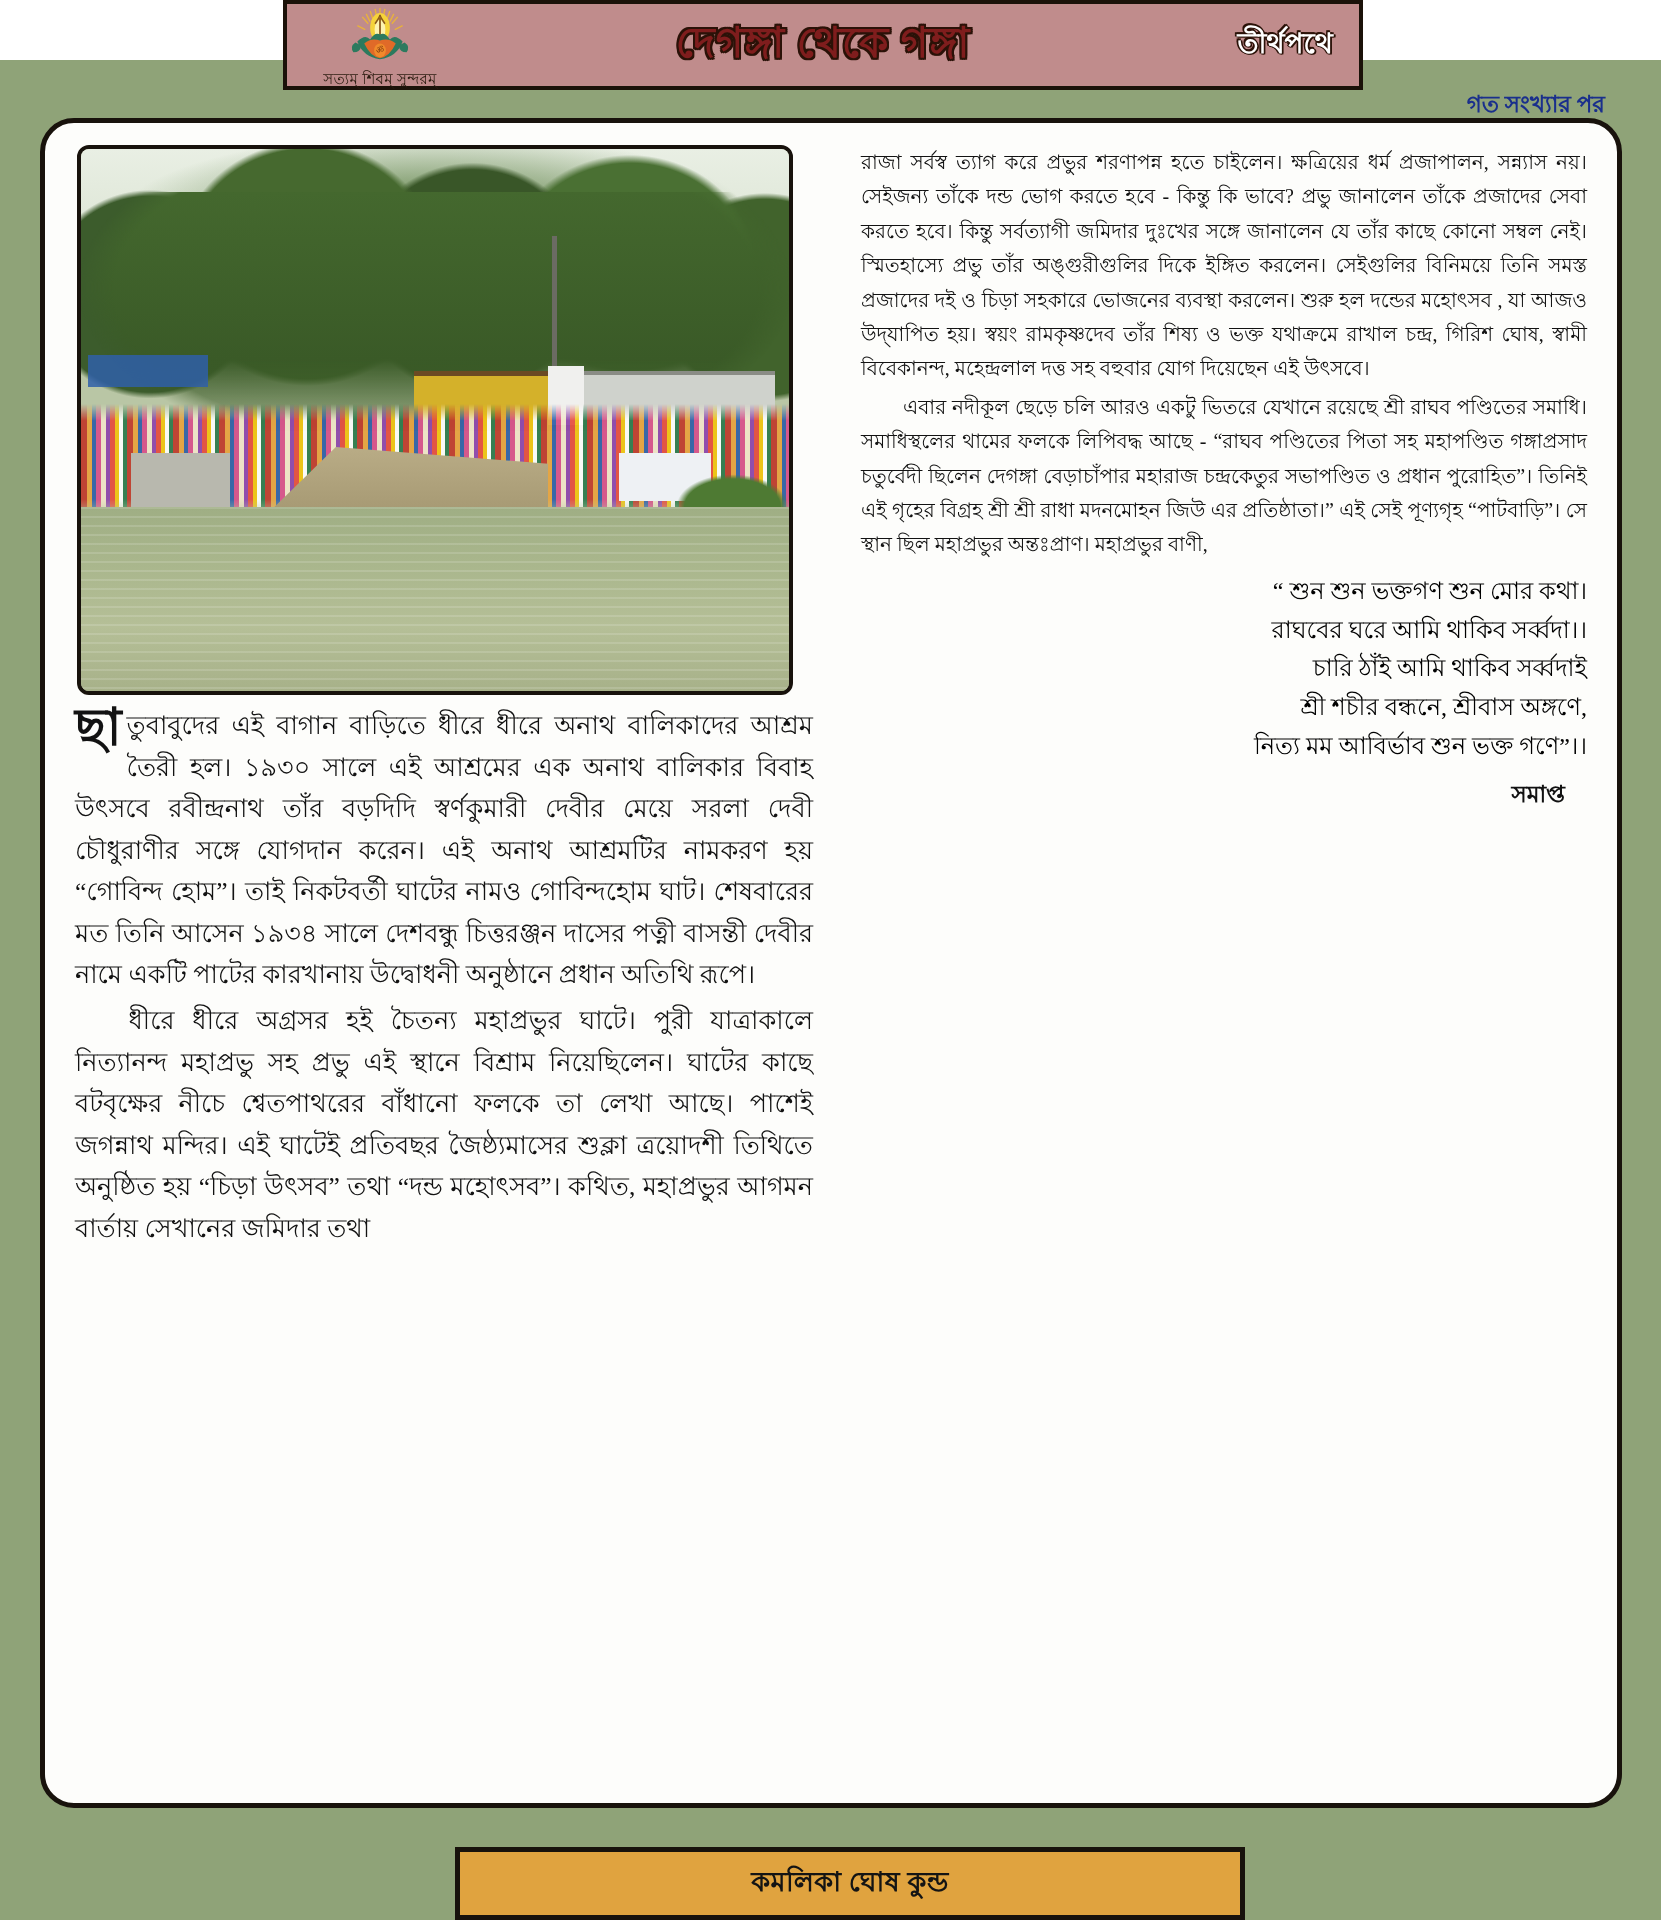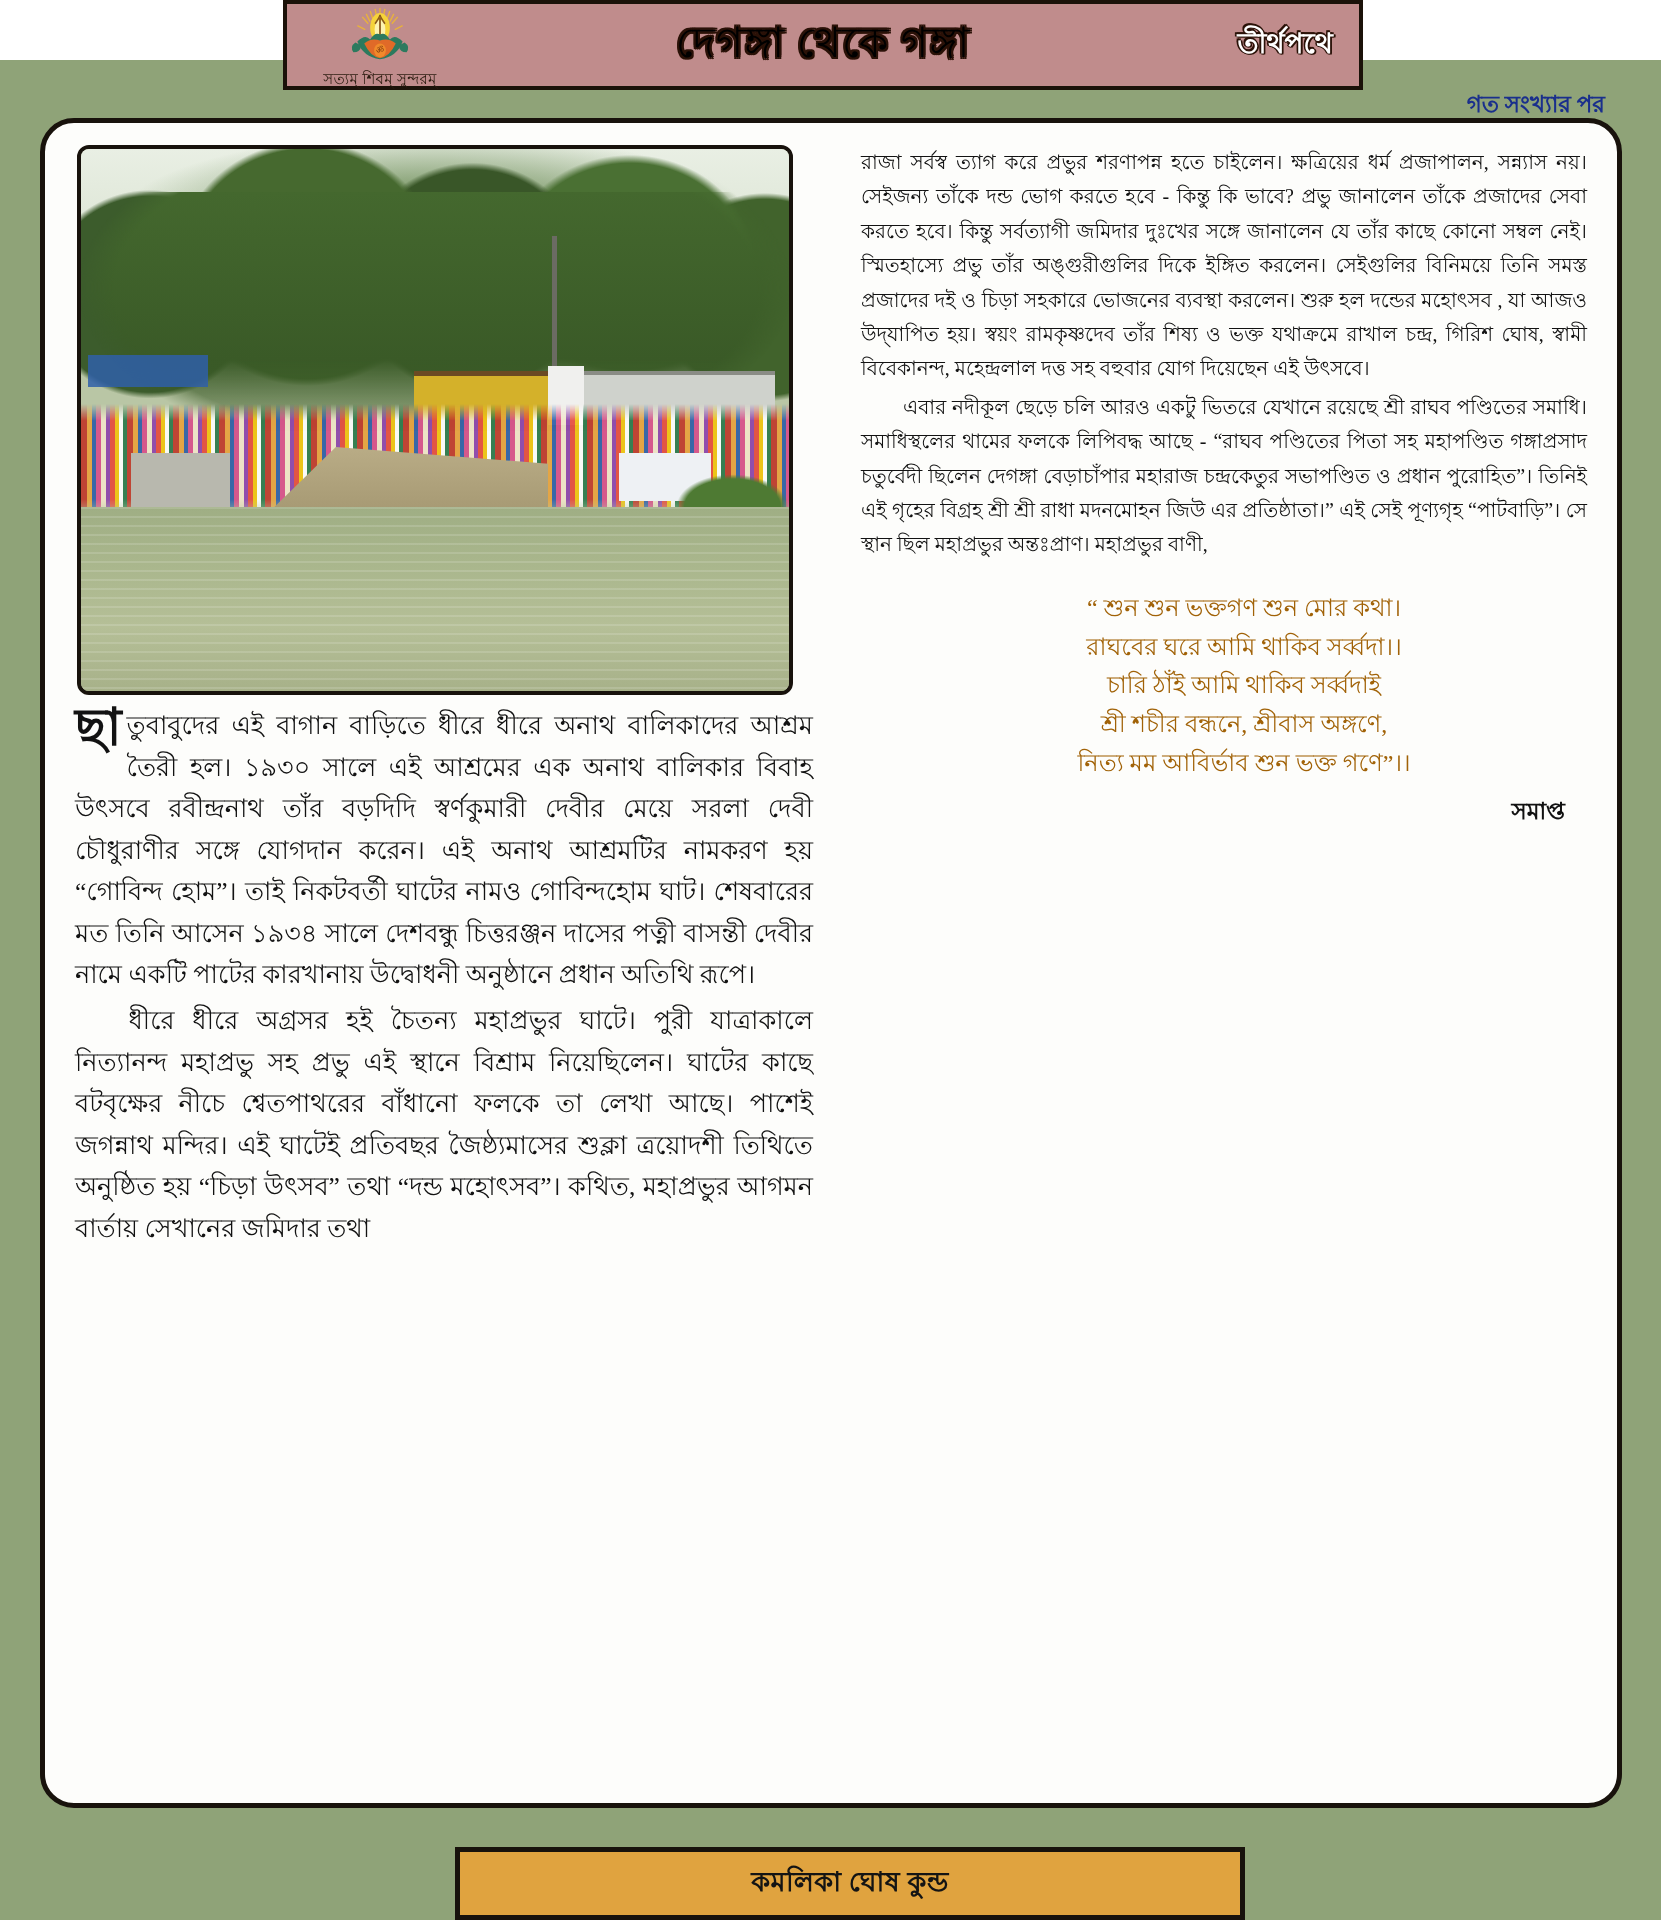--- a/index.html
+++ b/index.html
@@ -82,22 +82,22 @@
   }
 
   .banner-title {
     position: absolute;
     left: 0;
     right: 0;
     top: 50%;
     transform: translateY(-50%);
     text-align: center;
     font-size: 42px;
-    font-weight: normal;
-    color: #000000;
+    font-weight: bold;
+    color: #7f1d1d;
     letter-spacing: 1px;
     text-shadow:
        2px 0 0 #2b1208, -2px 0 0 #2b1208,
        0 2px 0 #2b1208, 0 -2px 0 #2b1208,
        2px 2px 0 #2b1208, -2px -2px 0 #2b1208,
        2px -2px 0 #2b1208, -2px 2px 0 #2b1208;
   }
 
   .banner-section {
     position: absolute;
@@ -253,26 +253,26 @@
     font-size: 52px;
     line-height: 0.82;
     font-weight: bold;
     margin: 2px 5px 0 0;
   }
 
   .rcol .article { font-size: 20px; line-height: 1.72; margin-left: 12px; }
 
   
   .verse {
-    margin-top: 27px;
+    margin-top: 10px;
     padding-left: 52px;
     font-size: 24px;
     line-height: 1.62;
-    color: #a16207;
-    text-align: center;
+    color: #000000;
+    text-align: right;
   }
   .verse-line { white-space: nowrap; }
 
   .closing {
     margin-top: 10px;
     text-align: right;
     font-size: 23px;
     padding-right: 22px;
     color: #111;
     font-weight: bold;

